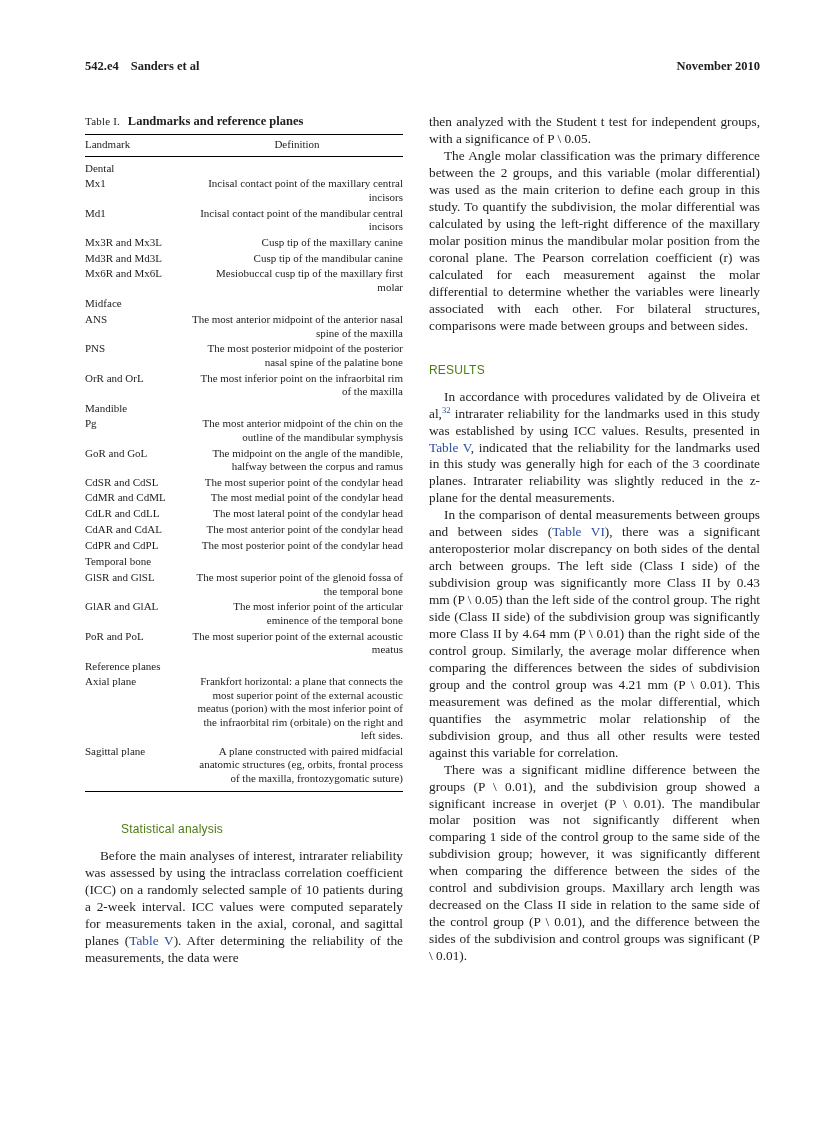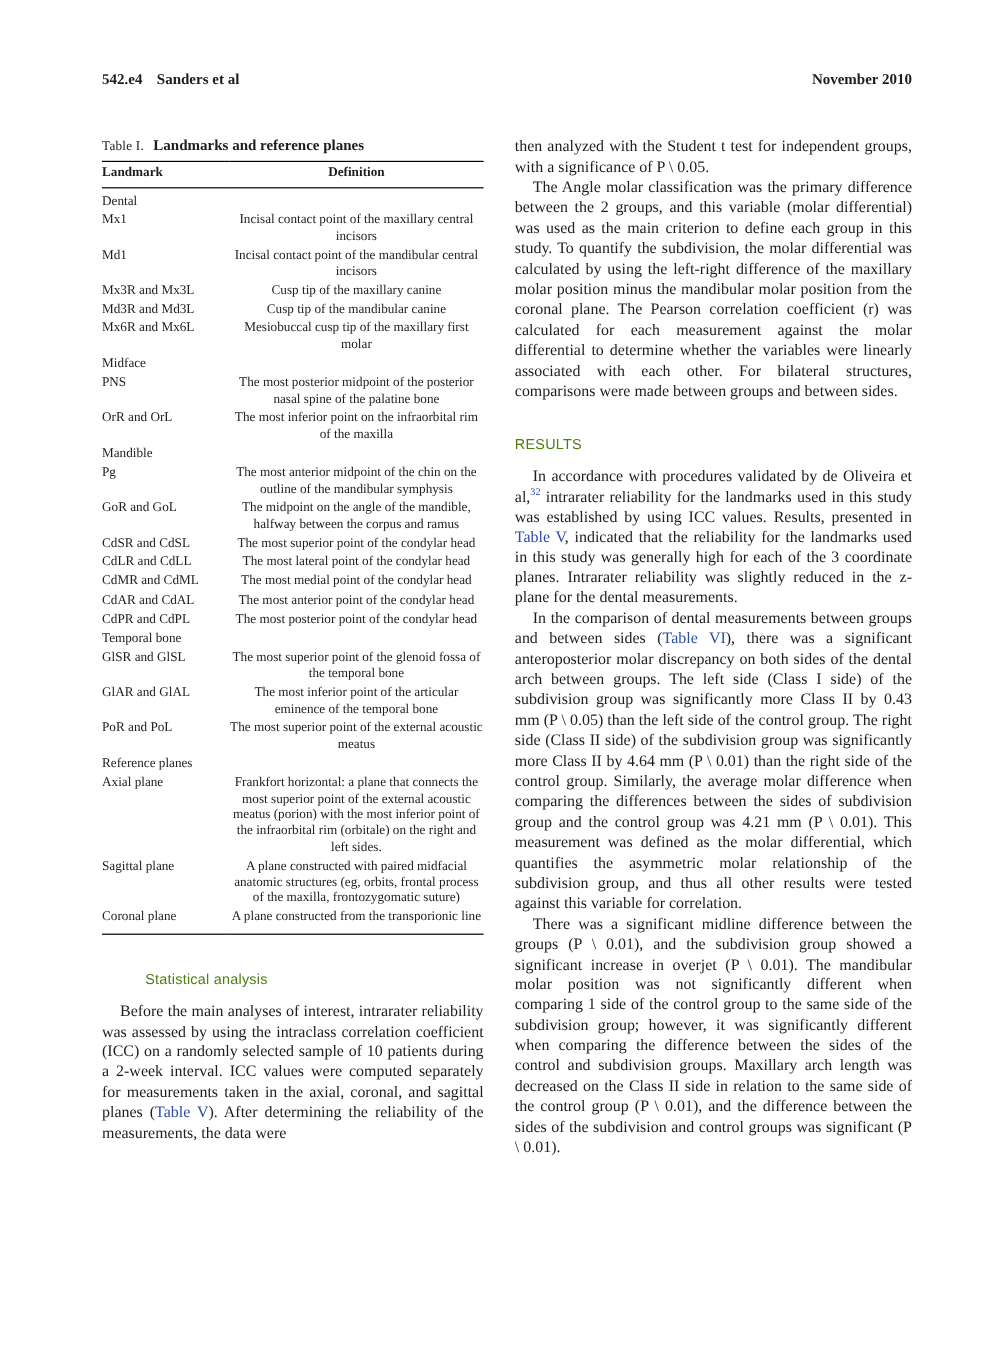--- a/index.html
+++ b/index.html
@@ -31,29 +31,29 @@
   .cap-label { font-size:11px; letter-spacing:.2px; margin-right:5px; }
   .cap-title { font-weight:bold; font-size:12.5px; }
   table.landmarks {
     width:100%; border-collapse:collapse;
     font-size:11px; line-height:1.22;
     border-bottom:1.2px solid #000;
   }
   table.landmarks thead th {
     border-top:1.2px solid #000;
     border-bottom:1.2px solid #000;
-    font-weight:bold; font-size:11px;
+    font-weight:normal; font-size:11px;
     padding:3px 0 4px 0;
   }
   table.landmarks thead th.lm-h { text-align:left; width:106px; }
   table.landmarks thead th.def-h { text-align:center; }
   table.landmarks td { vertical-align:top; padding:1.2px 0; }
   td.lm { width:106px; padding-left:10px; padding-right:6px; }
   tr.section td { padding-left:0; padding-top:2px;margin-left:44px; }
-  td.def { text-align:center; padding-right:2px; }
+  td.def { text-align:right; padding-right:2px; }
   tbody tr:first-child td { padding-top:5px; }
   tbody tr:last-child td { padding-bottom:6px; }
   
   .body-text, .col-right p, .col-left .stat-p {
     font-size:13.3px; line-height:1.275; text-align:justify;
   }
   p { margin:0; }
   p.indent { text-indent:15px; }
   h3.subhead {
     font-family:"Liberation Sans", sans-serif;
@@ -121,20 +121,24 @@
               </tr>
             <tr>
                 <td class="lm">Mx6R and Mx6L</td>
                 <td class="def">Mesiobuccal cusp tip of the maxillary first molar</td>
               </tr>
 
             <tr class="section">
                 <td colspan="2">Midface</td>
               </tr>
             <tr>
+                <td class="lm">ANS</td>
+                <td class="def">The most anterior midpoint of the anterior nasal spine of the maxilla</td>
+              </tr>
+            <tr>
                 <td class="lm">PNS</td>
                 <td class="def">The most posterior midpoint of the posterior nasal spine of the palatine bone</td>
               </tr>
             <tr>
                 <td class="lm">OrR and OrL</td>
                 <td class="def">The most inferior point on the infraorbital rim of the maxilla</td>
               </tr>
 
             <tr class="section">
                 <td colspan="2">Mandible</td>
@@ -145,28 +149,28 @@
               </tr>
             <tr>
                 <td class="lm">GoR and GoL</td>
                 <td class="def">The midpoint on the angle of the mandible, halfway between the corpus and ramus</td>
               </tr>
             <tr>
                 <td class="lm">CdSR and CdSL</td>
                 <td class="def">The most superior point of the condylar head</td>
               </tr>
             <tr>
+                <td class="lm">CdMR and CdML</td>
+                <td class="def">The most medial point of the condylar head</td>
+              </tr>
+            <tr>
                 <td class="lm">CdLR and CdLL</td>
                 <td class="def">The most lateral point of the condylar head</td>
               </tr>
             <tr>
-                <td class="lm">CdMR and CdML</td>
-                <td class="def">The most medial point of the condylar head</td>
-              </tr>
-            <tr>
                 <td class="lm">CdAR and CdAL</td>
                 <td class="def">The most anterior point of the condylar head</td>
               </tr>
             <tr>
                 <td class="lm">CdPR and CdPL</td>
                 <td class="def">The most posterior point of the condylar head</td>
               </tr>
 
             <tr class="section">
                 <td colspan="2">Temporal bone</td>
@@ -187,24 +191,20 @@
             <tr class="section">
                 <td colspan="2">Reference planes</td>
               </tr>
             <tr>
                 <td class="lm">Axial plane</td>
                 <td class="def">Frankfort horizontal: a plane that connects the most superior point of the external acoustic meatus (porion) with the most inferior point of the infraorbital rim (orbitale) on the right and left sides.</td>
               </tr>
             <tr>
                 <td class="lm">Sagittal plane</td>
                 <td class="def">A plane constructed with paired midfacial anatomic structures (eg, orbits, frontal process of the maxilla, frontozygomatic suture)</td>
-              </tr>
-            <tr>
-                <td class="lm">Coronal plane</td>
-                <td class="def">A plane constructed from the transporionic line</td>
               </tr>
           </tbody>
         </table>
       </div>
 
       <section>
         <h3 class="subhead">Statistical analysis</h3>
         <p class="stat-p indent"><span>Before the main analyses of interest, intrarater reliability was assessed by using the intraclass correlation coefficient (ICC) on a randomly selected sample of 10 patients during a 2-week interval. ICC values were computed separately for measurements taken in the axial, coronal, and sagittal planes (</span><a class="xref">Table V</a><span>). After determining the reliability of the measurements, the data were</span></p>
       </section>
 

